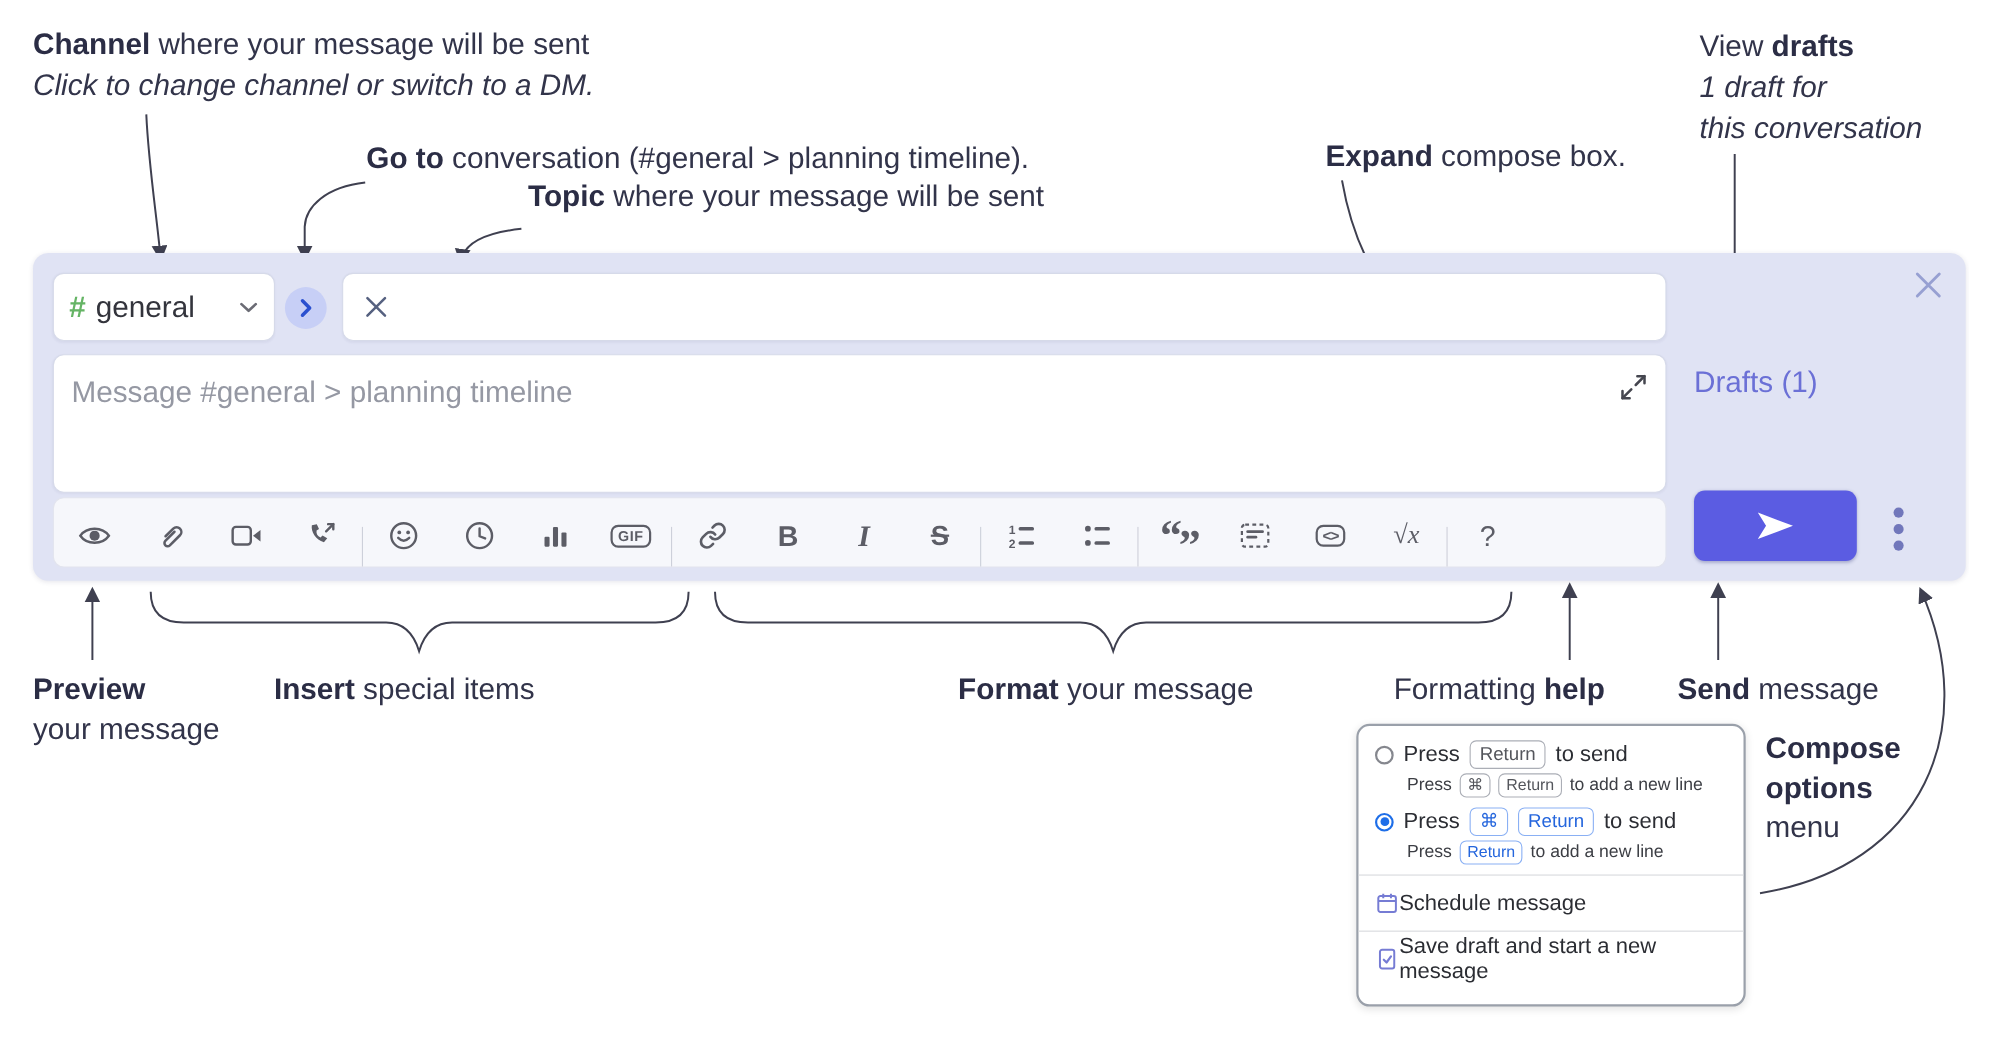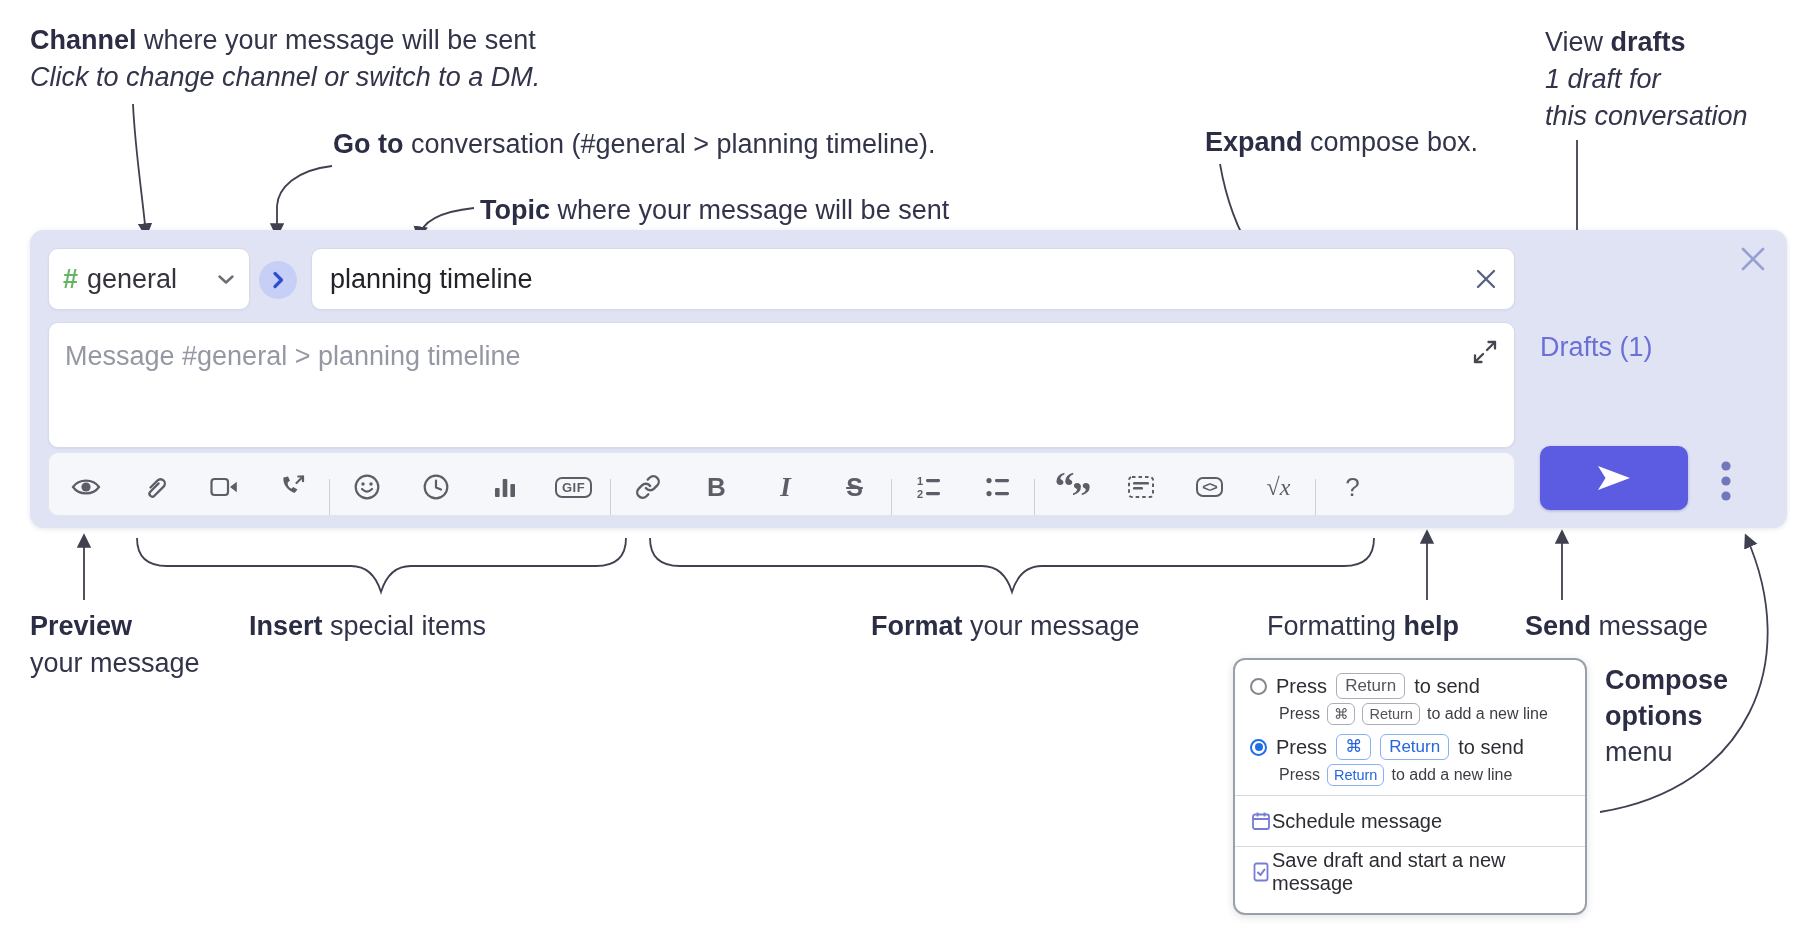--- a/index.html
+++ b/index.html
@@ -89,21 +89,21 @@
 
   <div class="abs note" style="left:30px;top:22px;">
     <div><span class="b">Channel</span><span> where your message will be sent</span></div>
     <div class="it">Click to change channel or switch to a DM.</div>
   </div>
 
   <div class="abs note" style="left:333px;top:126px;">
     <span class="b">Go to</span><span> conversation (#general &gt; planning timeline).</span>
   </div>
 
-  <div class="abs note" style="left:480px;top:192px;">
+  <div class="abs note" style="left:480px;top:160px;">
     <span class="b">Topic</span><span> where your message will be sent</span>
   </div>
 
   <div class="abs note" style="left:1205px;top:124px;">
     <span class="b">Expand</span><span> compose box.</span>
   </div>
 
   <div class="abs note" style="left:1545px;top:24px;">
     <div><span>View </span><span class="b">drafts</span></div>
     <div class="it">1 draft for</div>
@@ -124,21 +124,20 @@
 
   <div class="abs gocircle">
     <span>
       <svg width="13" height="20" viewBox="0 0 13 20">
           <polyline points="3,3.5 9.5,10 3,16.5" fill="none" stroke="#2b50cf" stroke-width="3.2" stroke-linecap="round" stroke-linejoin="round"></polyline>
         </svg>
     </span>
   </div>
 
   <div class="abs whitebox topicbox">
-    <span class="topicval">planning timeline</span>
     <span style="cursor:pointer;">
       <svg width="24" height="24" viewBox="0 0 24 24">
           <path d="M4,4 L20,20 M20,4 L4,20" stroke="#566180" stroke-width="2.3" stroke-linecap="round"></path>
         </svg>
     </span>
   </div>
 
   <div class="abs whitebox msgbox">
     <span class="placeholder">Message #general &gt; planning timeline</span>
     <span class="expandbtn">

